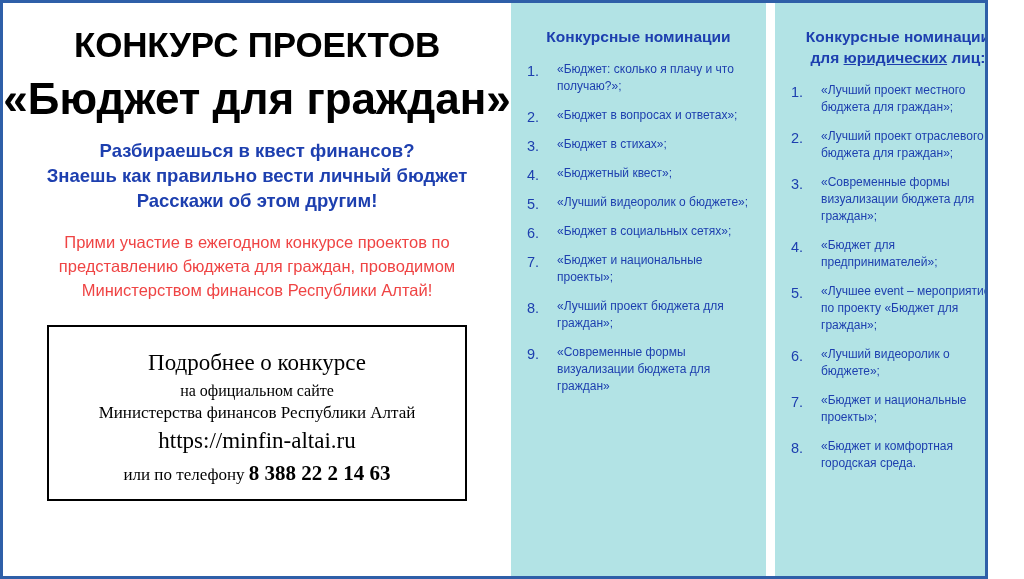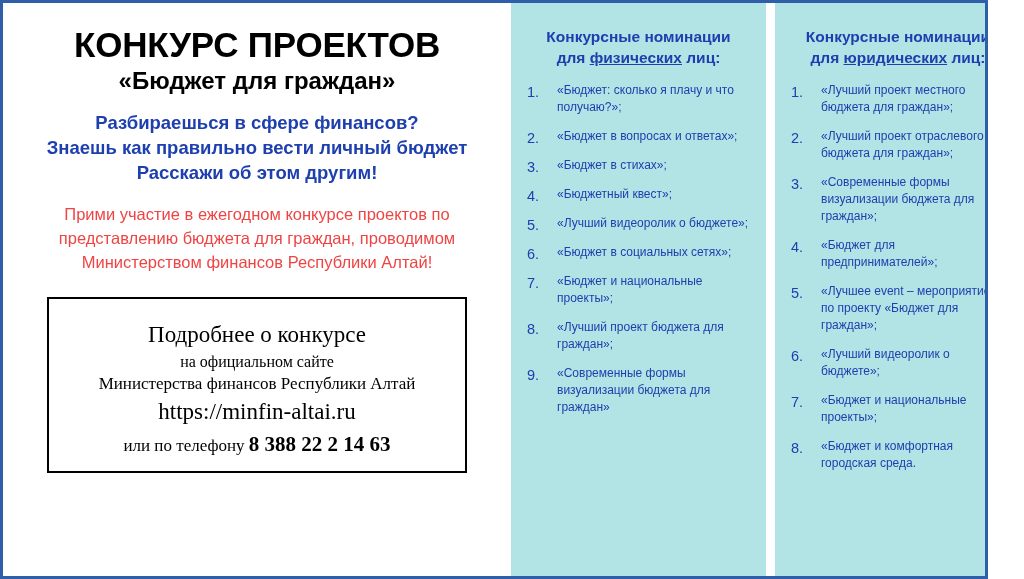--- a/index.html
+++ b/index.html
@@ -45,24 +45,24 @@
     font-weight: bold;
     font-size: 35px;
     line-height: 1.12;
     text-align: center;
     letter-spacing: -0.2px;
     white-space: nowrap;
   }
   .title-sub {
     color: #000000;
     font-weight: bold;
-    font-size: 24px;
+    font-size: 44px;
     line-height: 1.12;
     text-align: center;
-    margin-top: 4px;
+    margin-top: 10px;
     white-space: nowrap;
   }
   .questions {
     margin-top: 16px;
     color: #1d3faf;
     font-weight: bold;
     font-size: 18.5px;
     line-height: 1.35;
     text-align: center;
   }
@@ -175,21 +175,21 @@
 
 <div class="poster">
   <div class="poster-inner">
 
     <div class="left-col">
 
       <div class="title-main">КОНКУРС ПРОЕКТОВ</div>
       <div class="title-sub">«Бюджет для граждан»</div>
 
       <div class="questions">
-        <div>Разбираешься в сфере финансов?</div>
+        <div>Разбираешься в квест финансов?</div>
         <div>Знаешь как правильно вести личный бюджет</div>
         <div>Расскажи об этом другим!</div>
       </div>
 
       <div class="invite">
         <div>Прими участие в ежегодном конкурсе проектов по</div>
         <div>представлению бюджета для граждан, проводимом</div>
         <div>Министерством финансов Республики Алтай!</div>
       </div>
 
@@ -202,21 +202,20 @@
         <div class="phone">
           <span>или по телефону </span><b>8 388 22 2 14 63</b>
         </div>
       </div>
 
     </div>
 
     <div class="nom-col first">
       <div class="nom-heading">
         <div>Конкурсные номинации</div>
-        <div><span>для </span><span class="u">физических</span><span> лиц:</span></div>
       </div>
       <ol class="nom-list">
         <li>«Бюджет: сколько я плачу и что получаю?»;</li>
         <li>«Бюджет в вопросах и ответах»;</li>
         <li>«Бюджет в стихах»;</li>
         <li>«Бюджетный квест»;</li>
         <li>«Лучший видеоролик о бюджете»;</li>
         <li>«Бюджет в социальных сетях»;</li>
         <li>«Бюджет и национальные проекты»;</li>
         <li>«Лучший проект бюджета для граждан»;</li>

